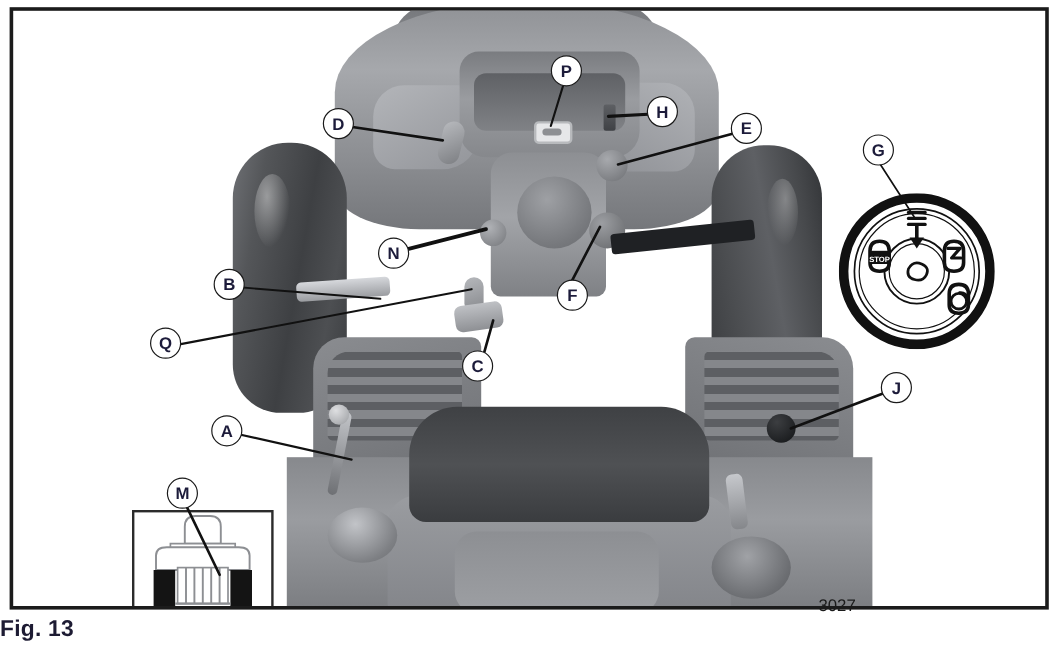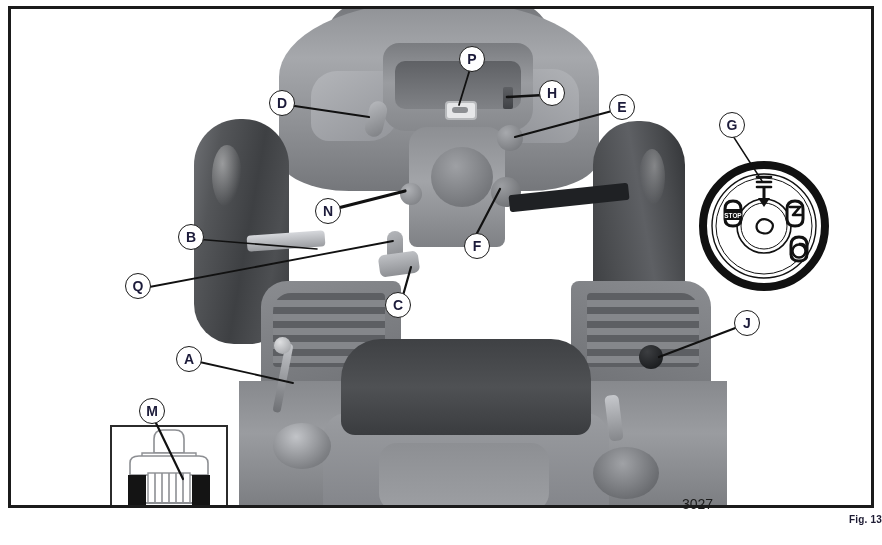--- a/index.html
+++ b/index.html
@@ -6,22 +6,22 @@
   body{width:882px;height:545px;font-family:"Liberation Sans",sans-serif;overflow:hidden;}
   #root{position:relative;width:882px;height:545px;background:#fff;}
 
   
   .frame{position:absolute;left:8px;top:6px;width:866px;height:502px;
          border:3px solid #1b1b1b;box-sizing:border-box;background:#fff;overflow:hidden;}
 
   .stage{position:absolute;inset:0;}
 
   
-  .caption{position:absolute;left:0;top:514px;width:882px;text-align:right;
-           font-size:10px;font-weight:bold;color:#1d1b33;letter-spacing:.2px;}
+  .caption{position:absolute;left:0;top:514px;width:882px;text-align:left;
+           font-size:19px;font-weight:bold;color:#1d1b33;letter-spacing:.2px;}
 
   
   .imgid{position:absolute;left:682px;top:496px;font-size:14px;color:#1b1b1b;font-weight:500;text-align:right;}
 
   
   .mach{position:absolute;left:0;top:0;width:866px;height:502px;}
 
   
   .wheelL{position:absolute;left:183px;top:110px;width:95px;height:225px;
      border-radius:46px 46px 40px 40px;

